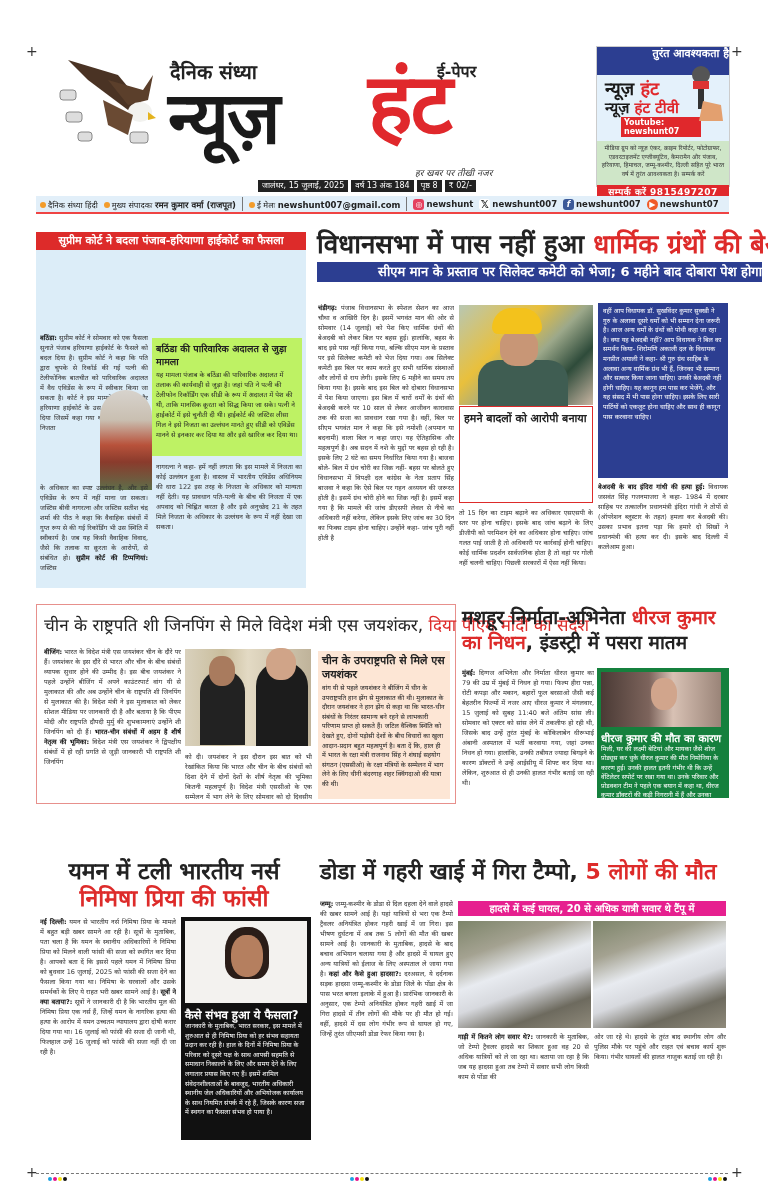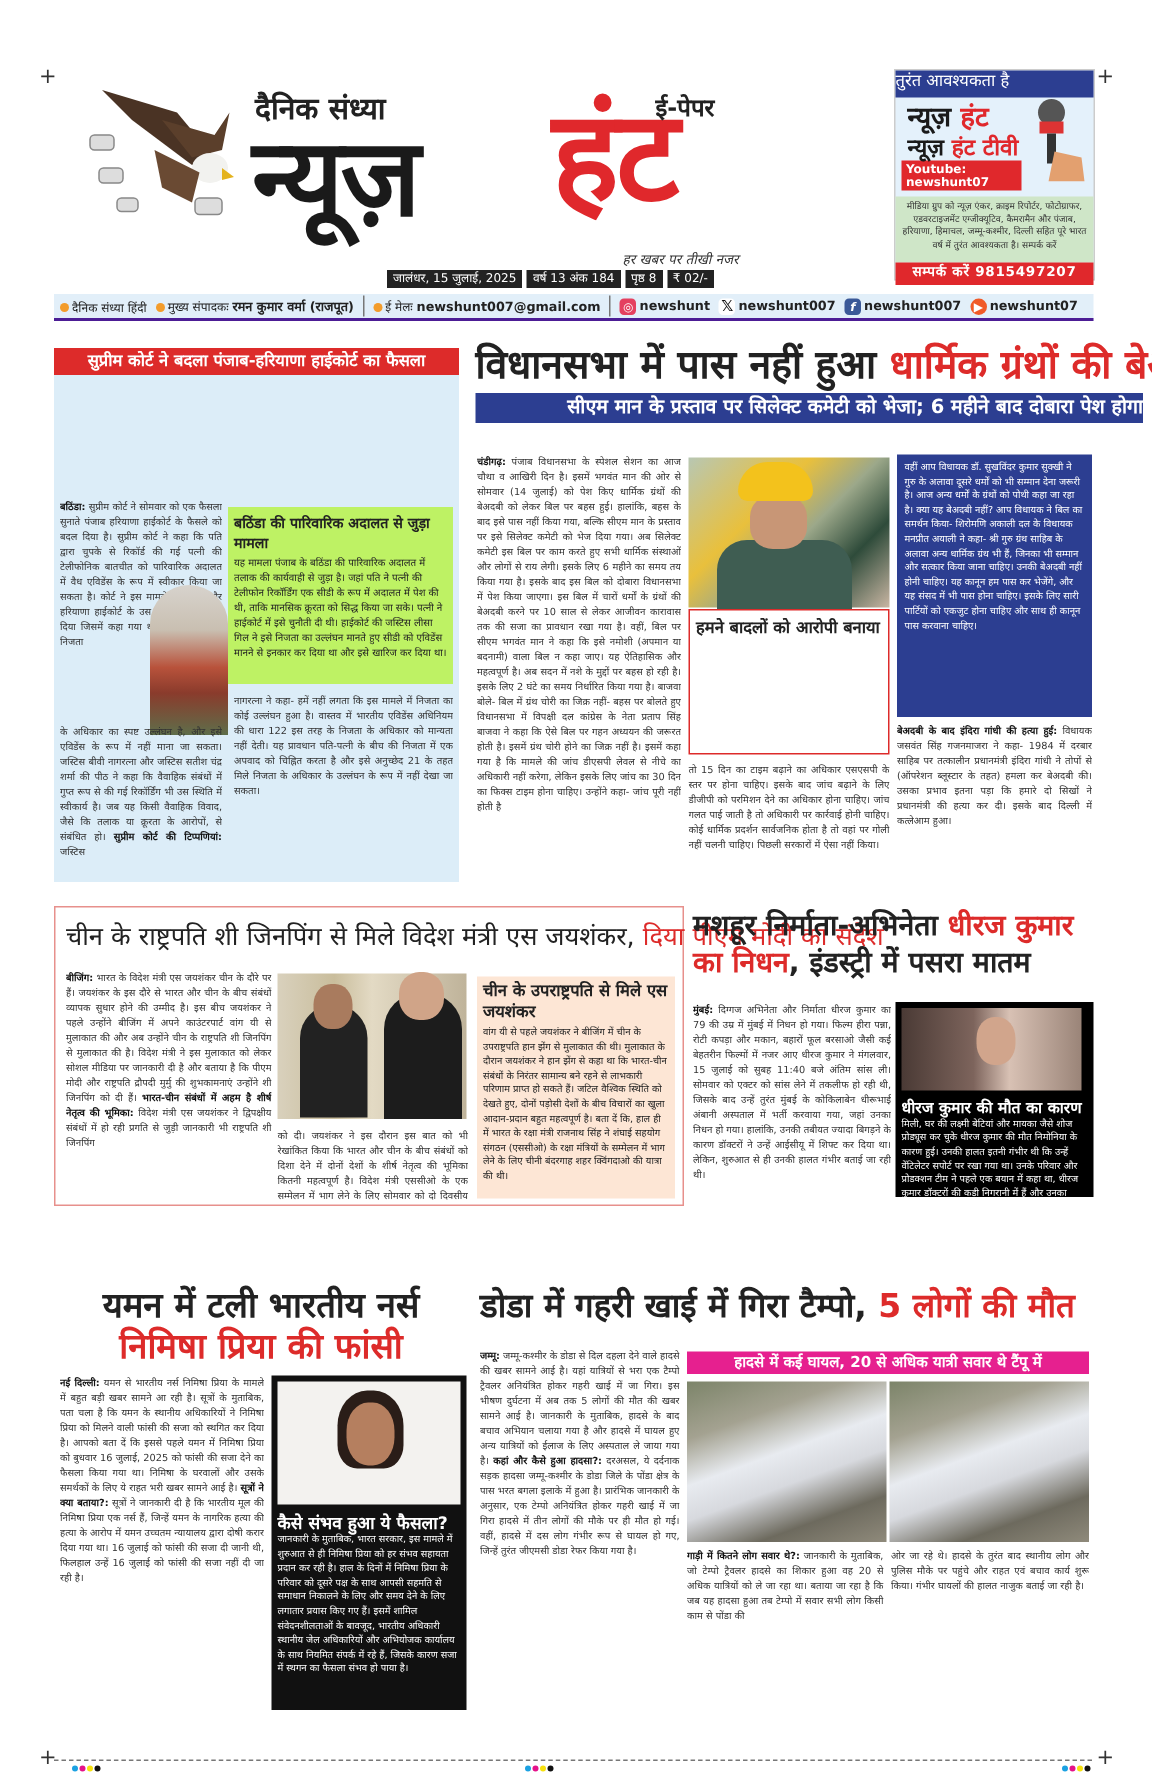--- a/index.html
+++ b/index.html
@@ -10,31 +10,31 @@
 .eagle{left:48px;top:50px;width:110px;height:105px}
 .mast-small{left:170px;top:58px;font-size:20px;font-weight:bold;color:#222}
 .mast-main{left:168px;top:82px;font-size:72px;font-weight:bold;color:#1a1a1a;letter-spacing:-2px;line-height:1}
 .mast-red{left:368px;top:62px;font-size:84px;font-weight:bold;color:#e0282c;line-height:1;letter-spacing:-2px}
 .epaper{left:437px;top:60px;font-size:16px;font-weight:bold;color:#222}
 .tagline{left:415px;top:166px;font-size:9px;color:#333;font-style:italic}
 .infobar{left:258px;top:180px;height:12px;display:flex;gap:3px}
 .infobar span{background:#222;color:#fff;font-size:8px;padding:1px 4px;line-height:10px;white-space:nowrap}
 
 .ad{left:596px;top:46px;width:134px;height:141px;border:1px solid #ccc;background:#e4f1fb}
-.ad-top{background:#2c3e91;color:#fff;font-size:11px;font-weight:normal;text-align:left;height:18px;line-height:14px}
+.ad-top{background:#2c3e91;color:#fff;font-size:11px;font-weight:bold;text-align:right;height:28px;line-height:14px}
 .ad-l1{font-size:18px;font-weight:bold;color:#1a1a1a;padding-left:8px;line-height:20px;margin-top:4px}
 .ad-l1 b{color:#e0282c}
 .ad-l2{font-size:15px;font-weight:bold;color:#1a1a1a;padding-left:8px;line-height:18px}
 .ad-l2 b{color:#e0282c}
-.ad-yt{background:#e0282c;color:#fff;font-size:8px;font-weight:bold;margin-left:4px;width:80px;padding:1px 3px}
+.ad-yt{background:#e0282c;color:#fff;font-size:8px;font-weight:bold;margin-left:24px;width:80px;padding:1px 3px}
 .ad-mic{position:absolute;right:4px;top:18px;width:36px;height:56px}
 .ad-body{background:#cfe6c8;font-size:6px;line-height:8.5px;color:#333;padding:3px 4px;text-align:center;margin-top:4px;height:44px}
 .ad-contact{background:#e0282c;color:#fff;font-size:9px;font-weight:bold;text-align:center;height:15px;line-height:15px;letter-spacing:0.5px}
 
-.social{left:36px;top:196px;width:693px;height:18px;background:#e2eff9;border-bottom:2px solid #4c1d95;display:flex;align-items:center;font-size:8px;gap:6px;padding-left:4px;white-space:nowrap}
+.social{left:36px;top:196px;width:693px;height:18px;background:#e2eff9;border-bottom:2px solid #ef4444;display:flex;align-items:center;font-size:8px;gap:6px;padding-left:4px;white-space:nowrap}
 .dot{display:inline-block;width:6px;height:6px;border-radius:50%;background:#f39c2b;margin-right:2px;vertical-align:middle}
 .sep{width:1px;height:14px;background:#777}
 .sicon{display:inline-block;width:11px;height:11px;border-radius:3px;vertical-align:middle;margin-right:2px;color:#fff;font-size:8px;text-align:center;line-height:11px;font-weight:bold}
 .social b{font-weight:bold;color:#222;font-size:8.5px}
 
 .s1-strip{left:36px;top:232px;width:270px;height:18px;background:#dd2b2a;color:#fff;font-size:11px;font-weight:bold;text-align:center;line-height:18px}
 .s1-box{left:36px;top:250px;width:270px;height:338px;background:#dcedf8}
 .s1-head{position:absolute;left:0;width:270px;text-align:center;font-size:23px;font-weight:bold;color:#222;line-height:26px}
 .s1-head .red{color:#dd2b2a}
 .body{font-size:6.5px;line-height:10px;color:#333;text-align:justify}
@@ -65,21 +65,21 @@
 .p1{left:200px;top:670px;width:45px;height:75px;background:#222;border-radius:22px 22px 0 0}
 .p1f{left:209px;top:656px;width:26px;height:30px;background:#a97b5e;border-radius:45%}
 .p2{left:256px;top:662px;width:52px;height:84px;background:#1c1c1c;border-radius:24px 24px 0 0}
 .p2f{left:266px;top:648px;width:30px;height:32px;background:#d0a488;border-radius:45%}
 .peach-box{left:318px;top:651px;width:132px;height:148px;background:#fde6d5;padding:3px 4px}
 .peach-box h4{font-size:11px;font-weight:bold;color:#222;line-height:14px;margin-bottom:2px}
 .peach-box p{font-size:6.4px;line-height:9.6px;color:#222}
 
 .s4-head{left:462px;top:605px;width:300px;font-size:19px;font-weight:bold;color:#222;line-height:25px}
 .s4-head .red{color:#dd2b2a}
-.black-box{left:597px;top:668px;width:132px;height:130px;background:#000000;padding:4px}
+.black-box{left:597px;top:668px;width:132px;height:130px;background:#15803d;padding:4px}
 .black-box .ph{width:120px;height:55px;background:linear-gradient(90deg,#4a3a35 0,#7d645c 40%,#d8c1b4 60%,#9a8478 100%);position:relative}
 .black-box .ph::after{content:"";position:absolute;left:50px;top:6px;width:26px;height:32px;background:#d1a58c;border-radius:45%}
 .black-box h4{font-size:10.5px;color:#fff;font-weight:bold;margin-top:4px}
 .black-box p{font-size:6.4px;line-height:9.3px;color:#fff}
 
 .s5-head{left:36px;top:858px;width:276px;text-align:center;font-size:23px;font-weight:bold;color:#222;line-height:27px}
 .s5-head .red{color:#dd2b2a}
 .nimisha-box{left:181px;top:917px;width:130px;height:223px;background:#111;padding:4px}
 .nimisha-box .ph{width:122px;height:82px;background:#f3f2ef;position:relative;overflow:hidden}
 .nimisha-box .ph::before{content:"";position:absolute;left:40px;top:6px;width:44px;height:52px;background:#2a1d18;border-radius:45% 45% 30% 30%}

